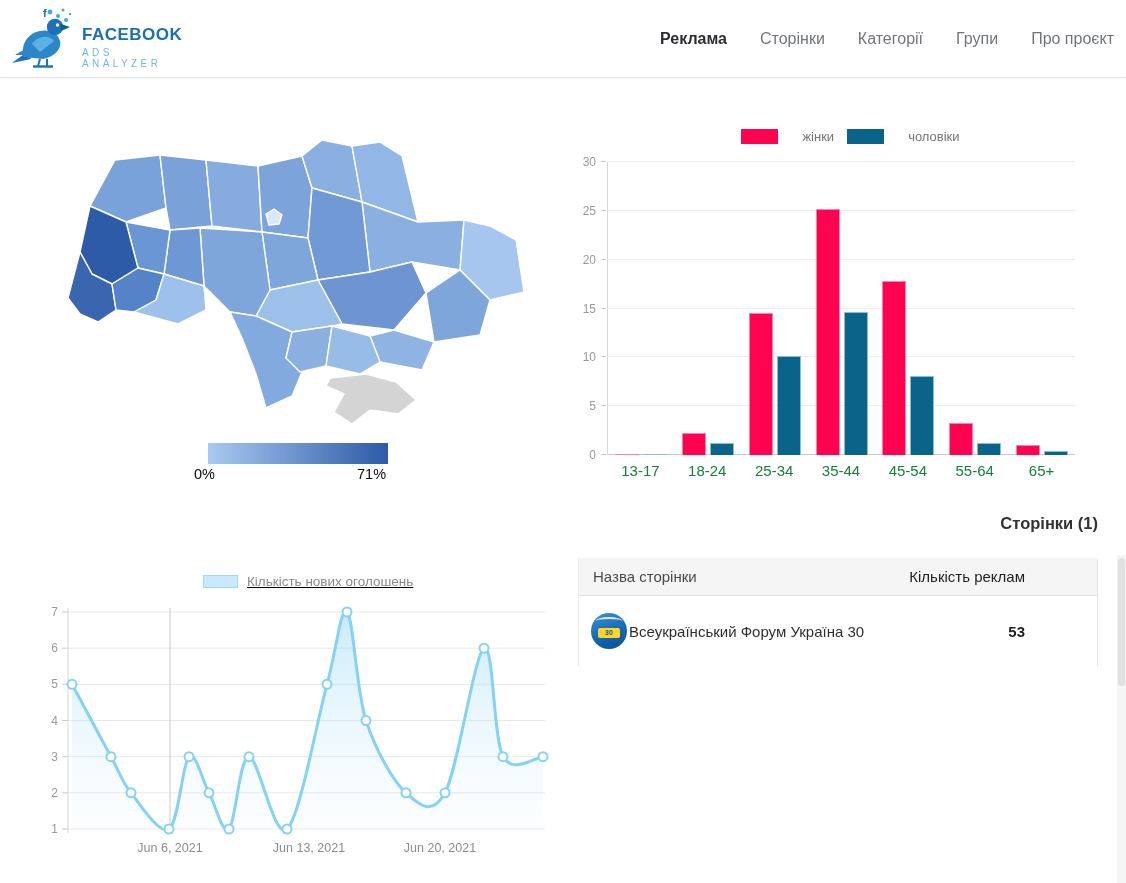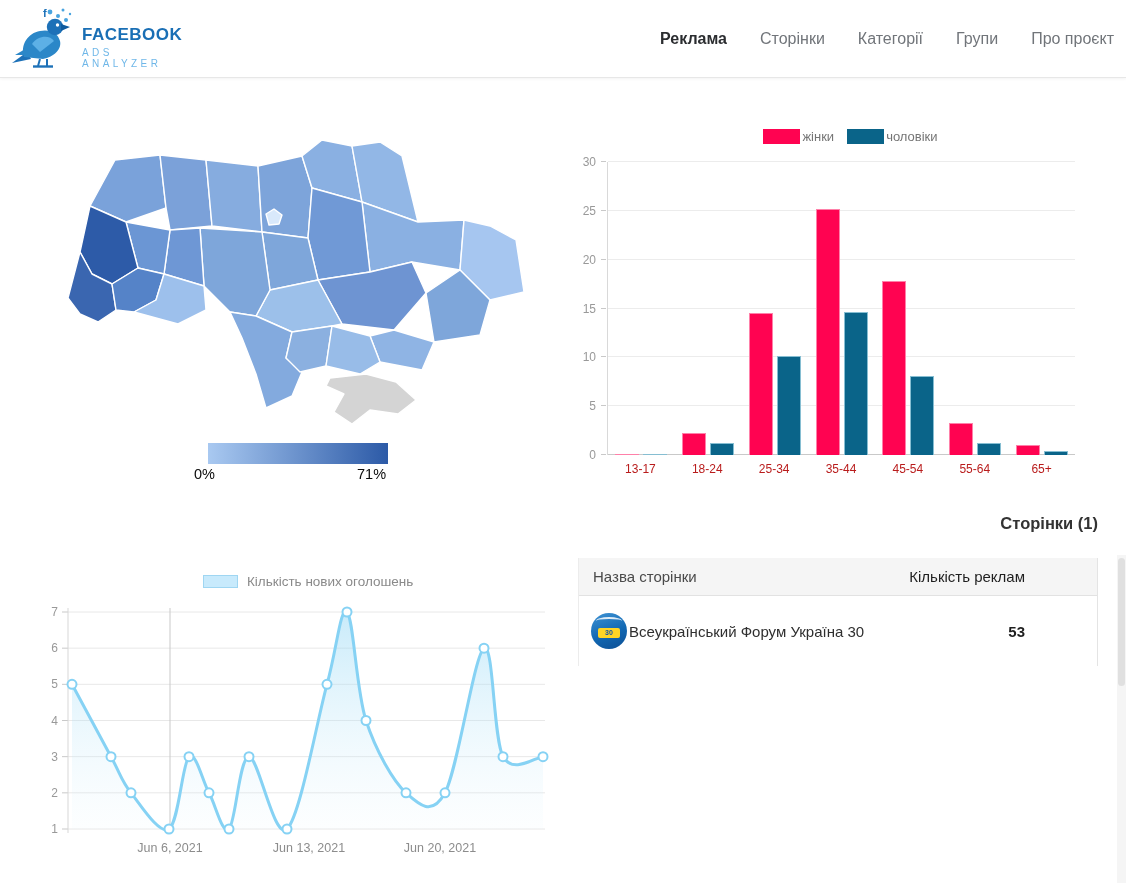--- a/index.html
+++ b/index.html
@@ -25,34 +25,34 @@
   
   .map-svg { position:absolute; left:60px; top:40px; width:470px; height:310px; }
   .map-svg path { stroke:#fff; stroke-width:1.4; stroke-linejoin:round; }
   .map-grad { position:absolute; left:208px; top:353px; width:180px; height:21px; }
   .map-grad-label { position:absolute; top:376px; font-size:14.5px; color:#0b0b0b; }
   .map-grad-min { left:194px; }
   .map-grad-max { left:357px; }
 
   
   .bar-legend { position:absolute; left:0; top:39px; width:100%; display:flex; justify-content:center; gap:13px; align-items:center; }
-  .bar-legend .item { display:flex; align-items:center; gap:2px; }
+  .bar-legend .item { display:flex; align-items:center; gap:24px; }
   .swatch { width:37px; height:15px; }
   .legend-label { font-size:13px; color:#757575; }
   .bar-plot { position:absolute; left:32px; top:72px; width:468px; height:293px;
     border-left:1px solid #d9d9d9; display:flex; }
   .grid-h { position:absolute; left:0; width:100%; height:1px; background:#ececec; }
   .grid-h.zero { background:#c9c9c9; }
   .y-axis { position:absolute; left:0px; top:72px; width:31px; height:293px; }
   .y-tick-label { position:absolute; right:10px; font-size:12px; color:#999; }
   .y-tick-mark { position:absolute; right:0; width:5px; height:1px; background:#c9c9c9; }
   .bar-group { flex:1; display:flex; align-items:flex-end; justify-content:center; gap:4px; height:100%; position:relative; z-index:2; }
   .bar { width:24px; border:1px solid transparent; border-bottom:none; }
   .bar-xlabels { position:absolute; left:32px; top:372px; width:468px; display:flex; }
-  .bar-xlabels span { flex:1; text-align:center; font-size:12px; color:#b91c1c; }
+  .bar-xlabels span { flex:1; text-align:center; font-size:15px; color:#15803d; }
 
   
   .pages-title { position:absolute; left:0; top:424px; width:523px; text-align:right;
     font-size:16.5px; font-weight:bold; color:#333; }
   .pages-table { position:absolute; left:3px; top:468px; width:520px;
     border-left:1px solid #ececec; border-right:1px solid #e4e4e4; background:#fff; }
   .pt-head { display:flex; align-items:center; height:38px; background:#f5f5f5;
     border-bottom:1px solid #e2e2e2; padding:0 72px 0 14px; }
   .pt-head .c-name { flex:1; font-size:15px; color:#4a4a4a; }
   .pt-head .c-count { font-size:15px; font-weight:normal; color:#1f1f1f; }
@@ -61,21 +61,21 @@
     background:linear-gradient(160deg,#3f93d4 0%,#1268b3 55%,#0d4f94 100%); flex:0 0 36px; }
   .avatar .badge { position:absolute; left:7px; top:15px; width:22px; height:10px; background:#ffd425;
     border-radius:2px; font-size:7px; font-weight:bold; color:#1455a8; text-align:center; line-height:10px; }
   .avatar .arc { position:absolute; left:5px; top:4px; width:26px; height:8px; border-top:2px solid rgba(255,255,255,.85); border-radius:50%; }
   .pt-row .r-name { flex:1; font-size:15px; color:#2f2f2f; margin-left:2px; }
   .pt-row .r-count { font-size:15px; font-weight:bold; color:#1f1f1f; }
   .scroll-track { position:absolute; right:0; top:465px; width:9px; height:328px; background:#f5f5f5; }
   .scroll-thumb { position:absolute; right:1px; top:468px; width:7px; height:128px; background:#e0e0e0; border-radius:4px; }
 
   
-  .line-legend { position:absolute; left:203px; top:484px; display:flex; align-items:center; gap:9px; }
+  .line-legend { position:absolute; left:203px; top:484px; display:flex; align-items:center; gap:9px;text-decoration:underline; }
   .line-swatch { width:35px; height:13px; background:#c8eafc; border:1px solid #9fd6f2; }
   .line-legend-label { font-size:13.5px; color:#8a8a8a; }
   .line-svg { position:absolute; left:40px; top:512px; width:520px; height:262px; }
 </style>
 </head>
 <body>
 <div class="page">
 
   <header>
     <div class="logo">

